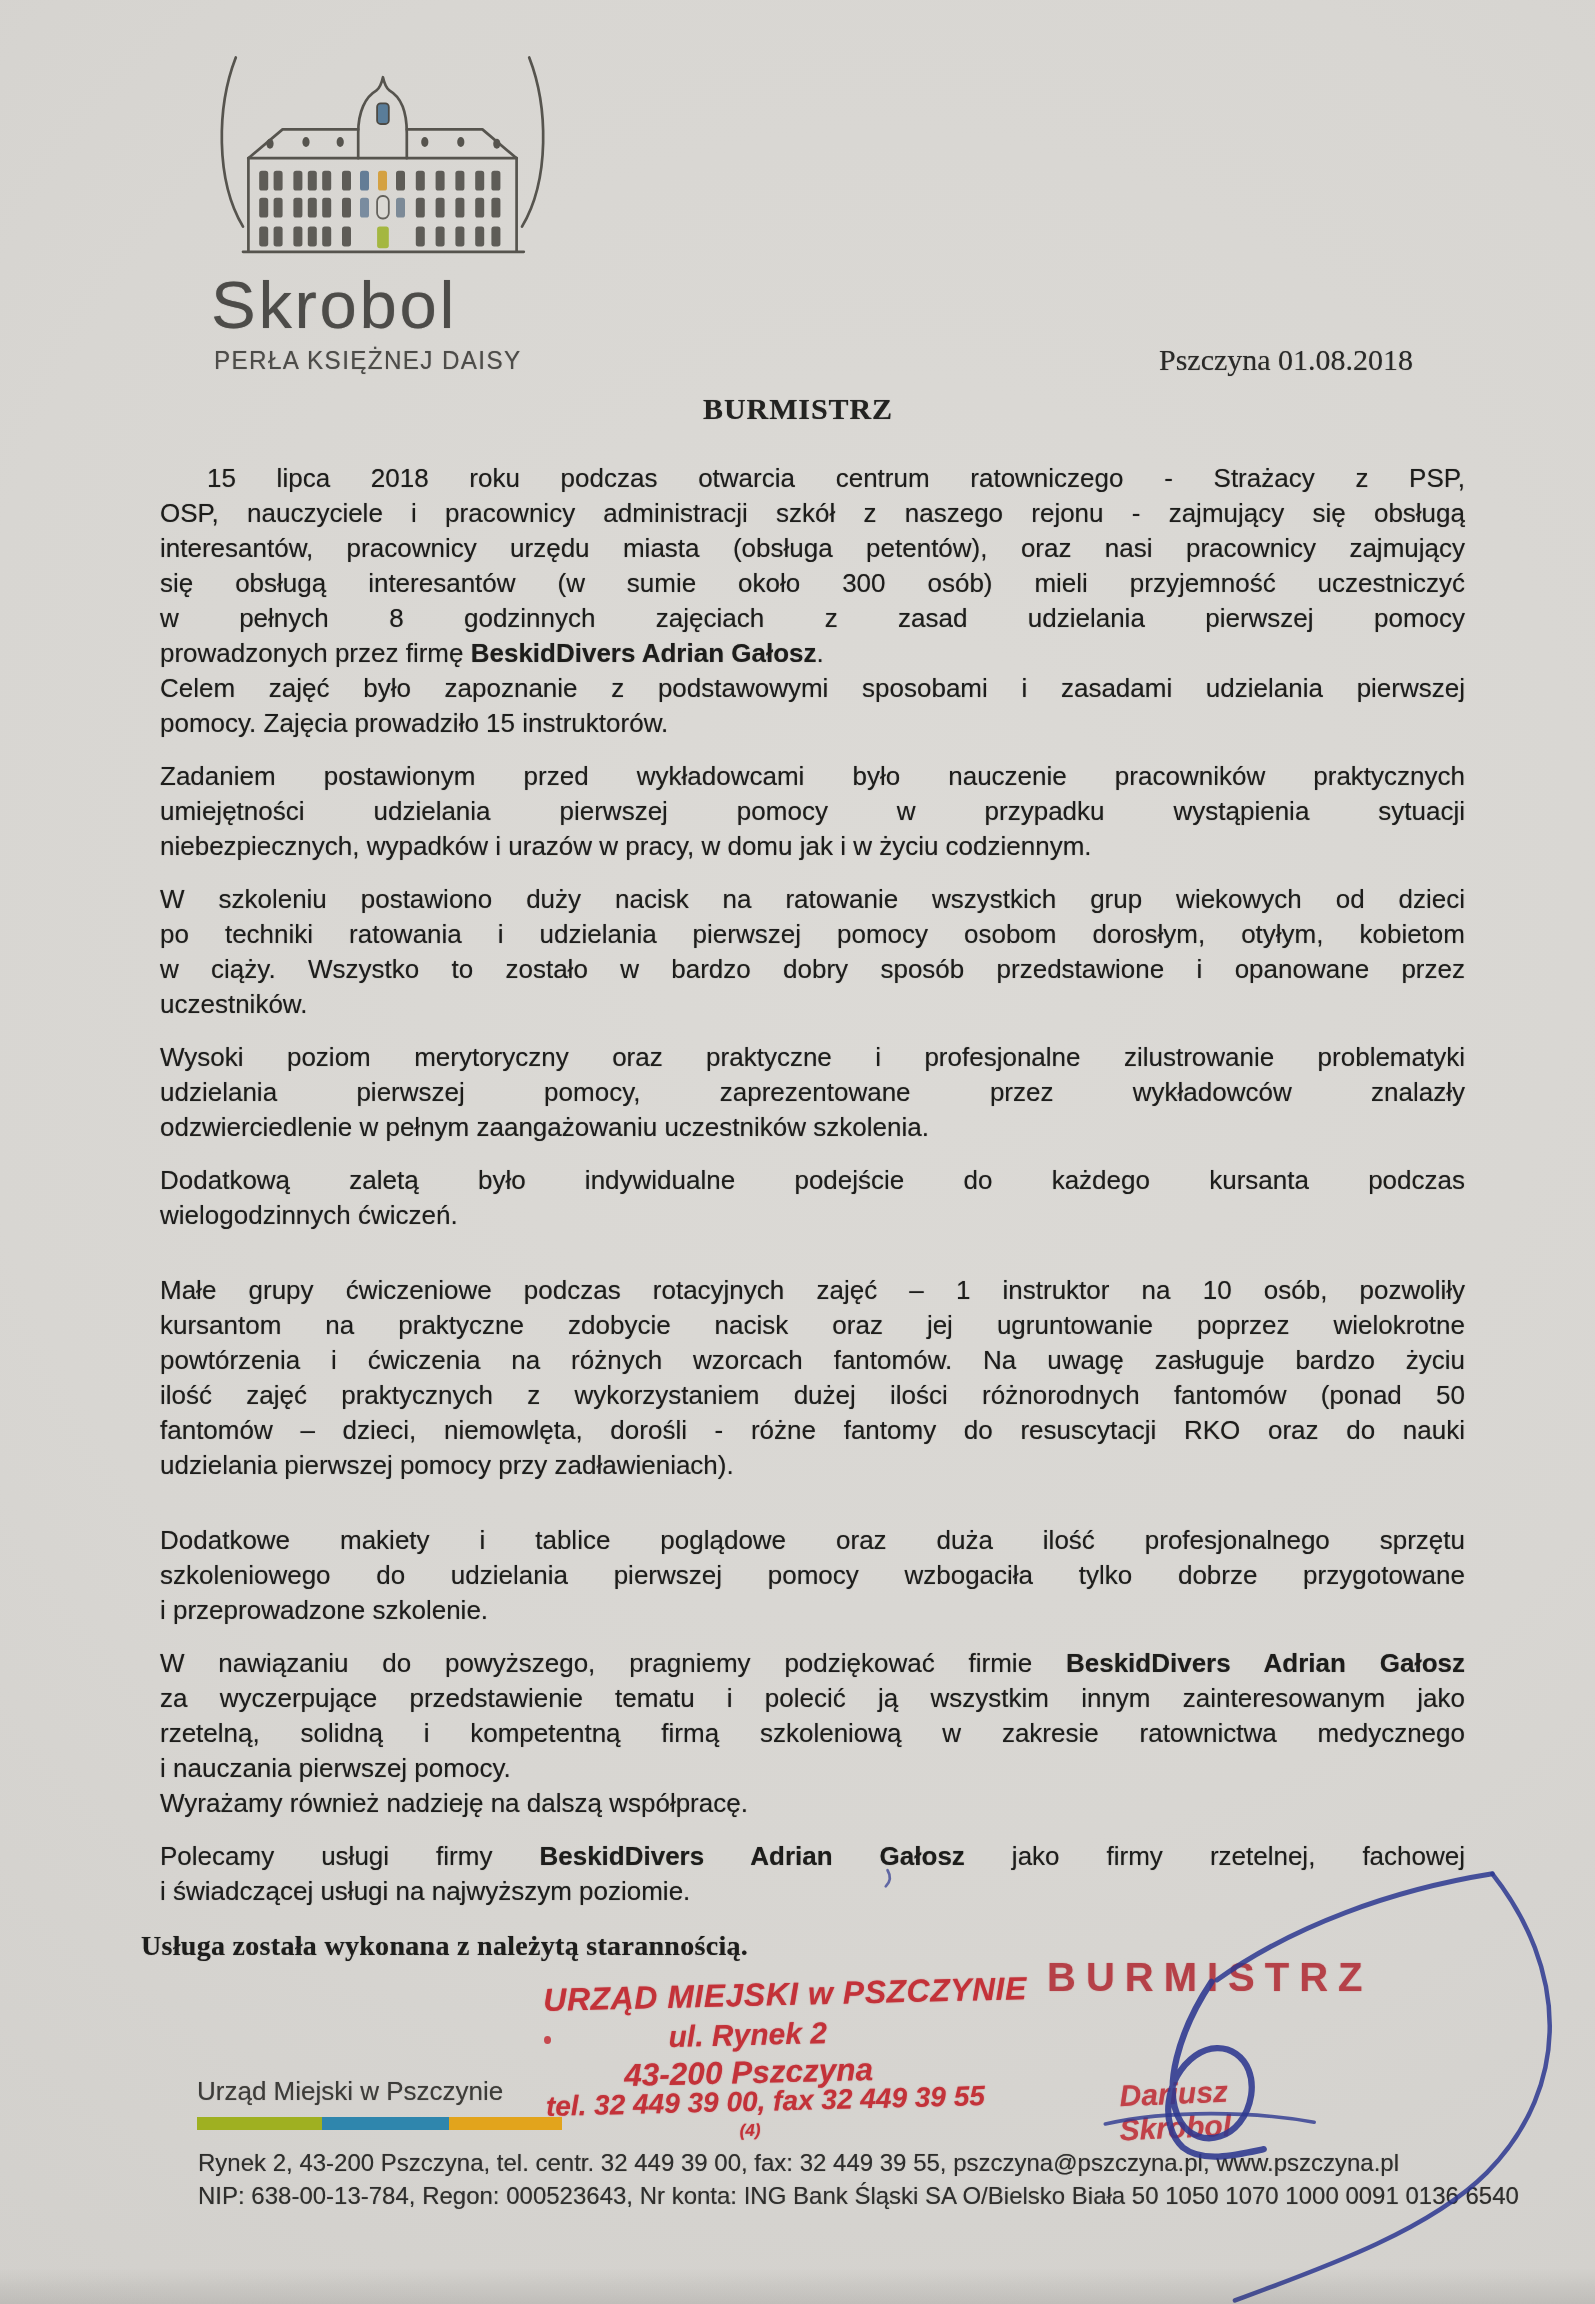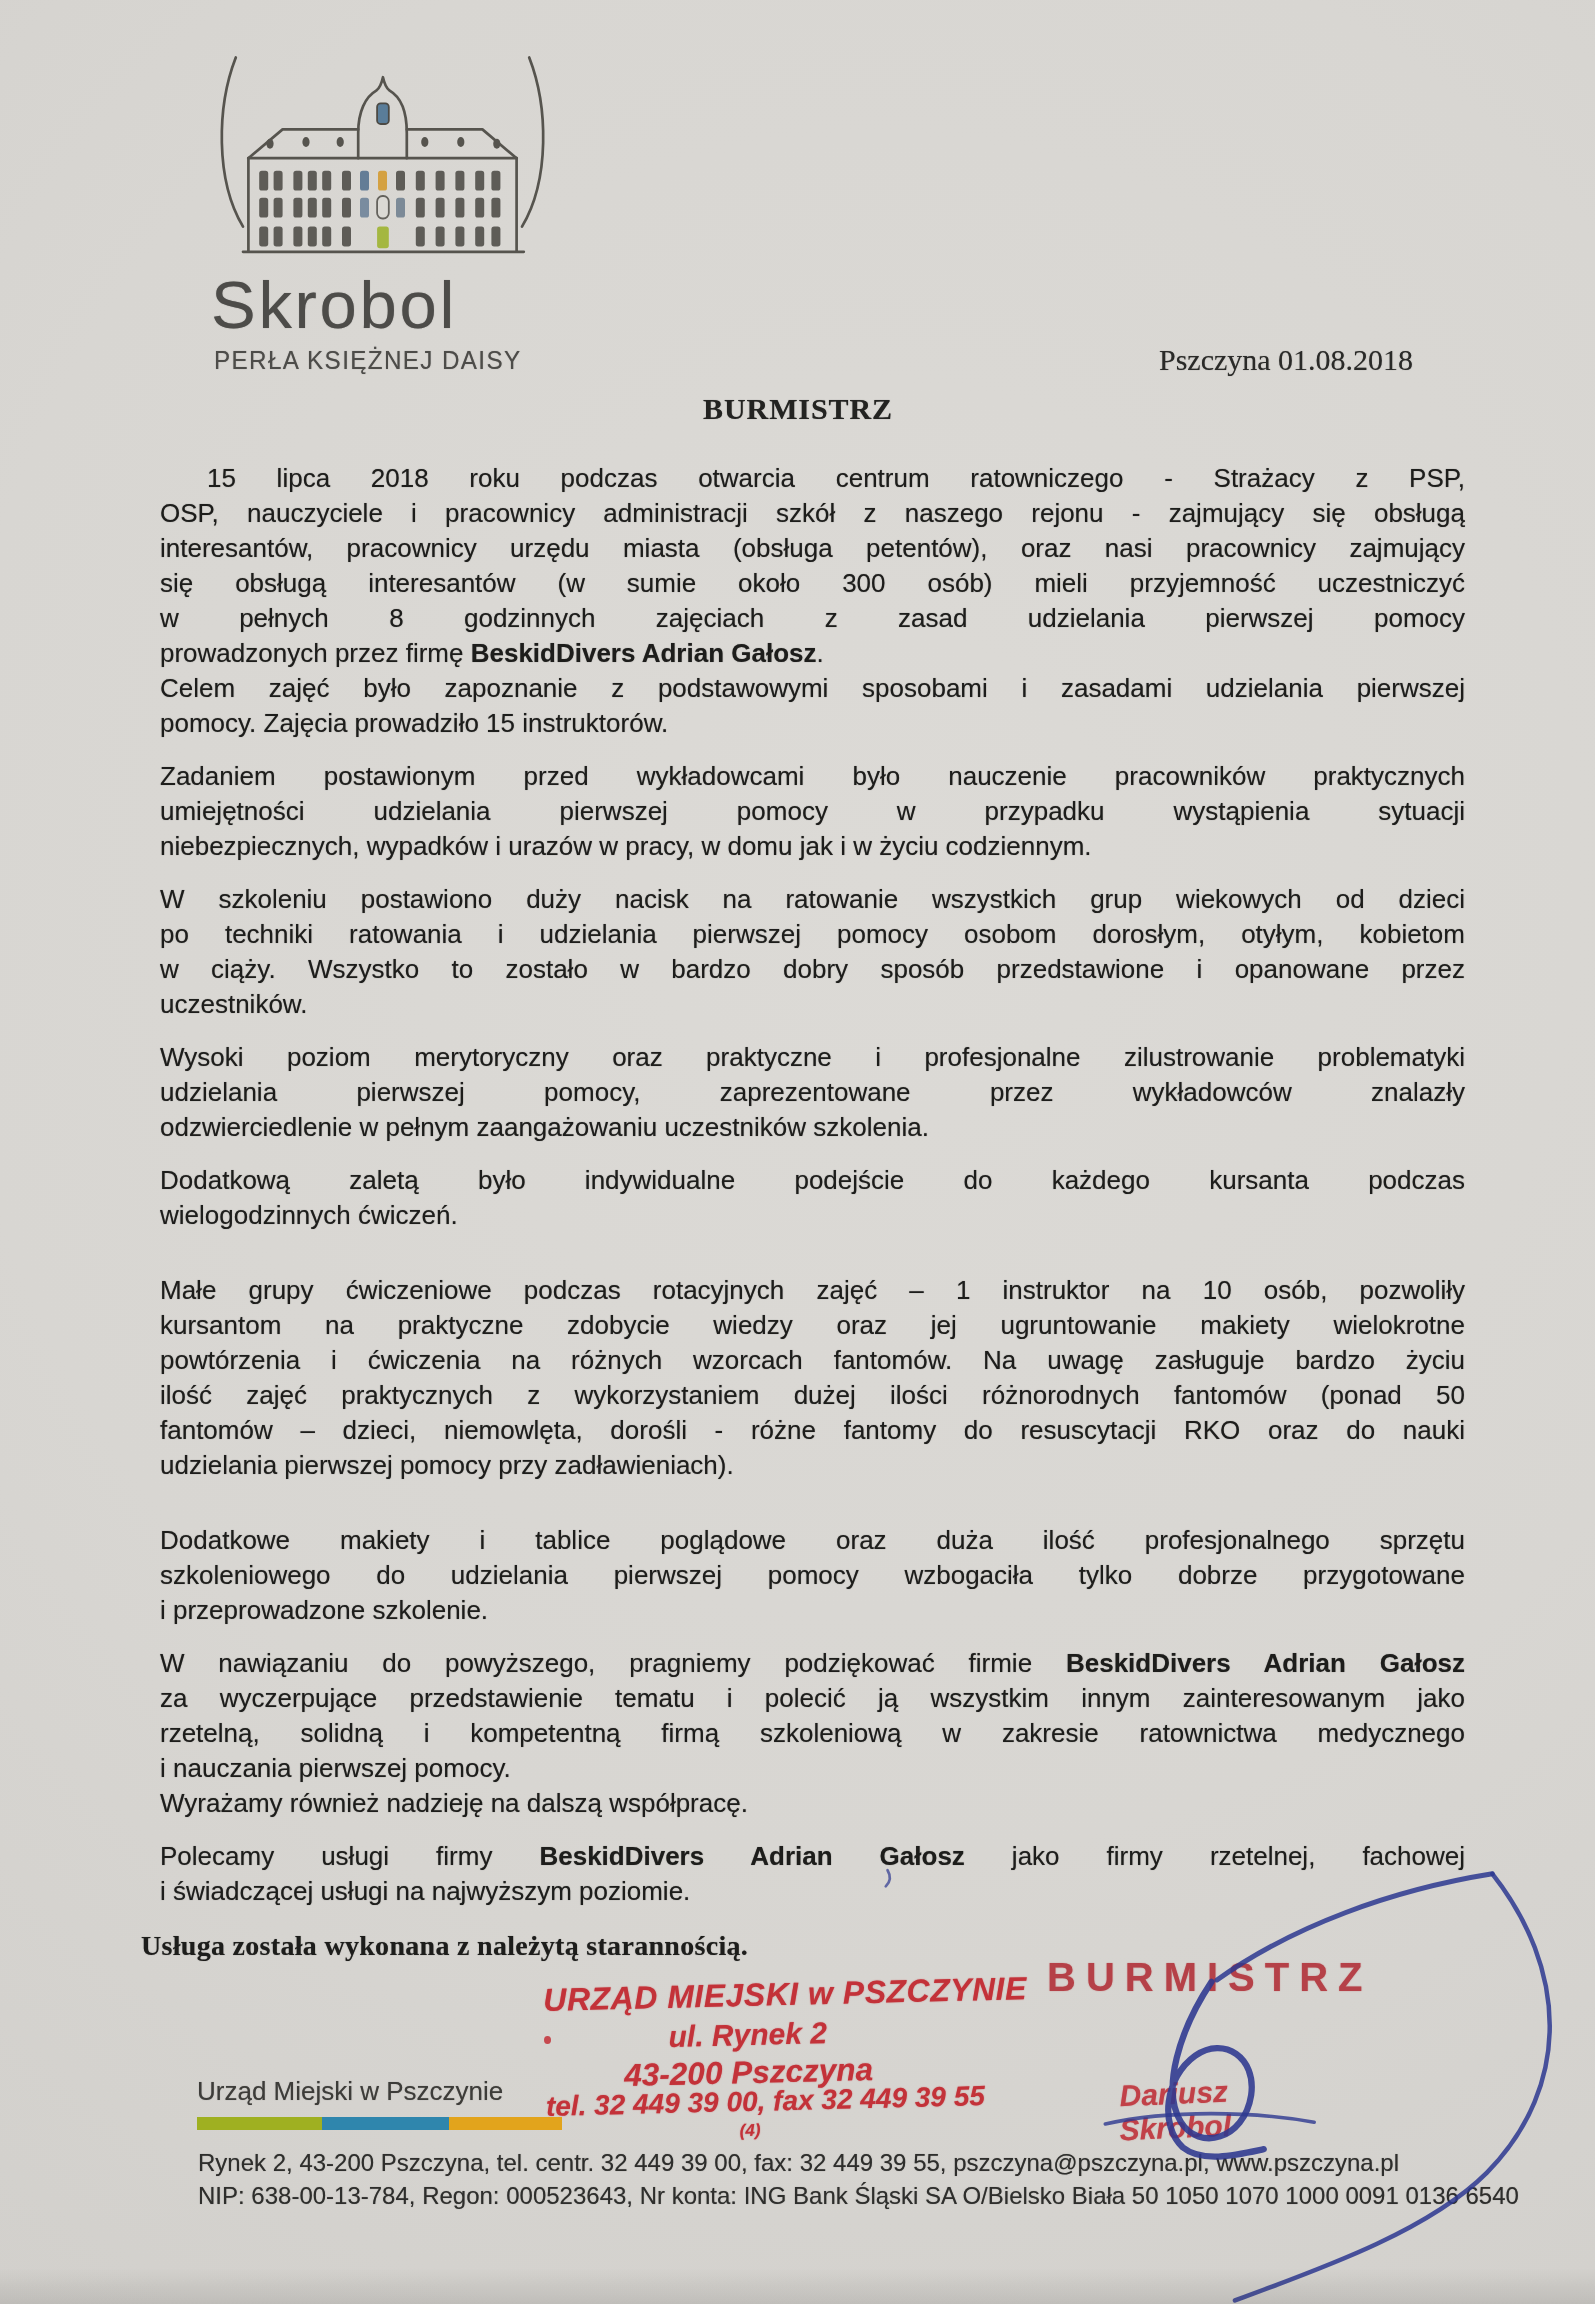--- a/index.html
+++ b/index.html
@@ -211,21 +211,21 @@
         <div class="line">Wysoki poziom merytoryczny oraz praktyczne i profesjonalne zilustrowanie problematyki</div>
         <div class="line">udzielania pierwszej pomocy, zaprezentowane przez wykładowców znalazły</div>
         <div class="line last">odzwierciedlenie w pełnym zaangażowaniu uczestników szkolenia.</div>
       </div>
       <div class="para" style="margin-top: 18px;">
         <div class="line">Dodatkową zaletą było indywidualne podejście do każdego kursanta podczas</div>
         <div class="line last">wielogodzinnych ćwiczeń.</div>
       </div>
       <div class="para" style="margin-top: 40px;">
         <div class="line">Małe grupy ćwiczeniowe podczas rotacyjnych zajęć – 1 instruktor na 10 osób, pozwoliły</div>
-        <div class="line">kursantom na praktyczne zdobycie wiedzy oraz jej ugruntowanie makiety wielokrotne</div>
+        <div class="line">kursantom na praktyczne zdobycie nacisk oraz jej ugruntowanie poprzez wielokrotne</div>
         <div class="line">powtórzenia i ćwiczenia na różnych wzorcach fantomów. Na uwagę zasługuje bardzo życiu</div>
         <div class="line">ilość zajęć praktycznych z wykorzystaniem dużej ilości różnorodnych fantomów (ponad 50</div>
         <div class="line">fantomów – dzieci, niemowlęta, dorośli - różne fantomy do resuscytacji RKO oraz do nauki</div>
         <div class="line last">udzielania pierwszej pomocy przy zadławieniach).</div>
       </div>
       <div class="para" style="margin-top: 40px;">
         <div class="line">Dodatkowe makiety i tablice poglądowe oraz duża ilość profesjonalnego sprzętu</div>
         <div class="line">szkoleniowego do udzielania pierwszej pomocy wzbogaciła tylko dobrze przygotowane</div>
         <div class="line last">i przeprowadzone szkolenie.</div>
       </div>

